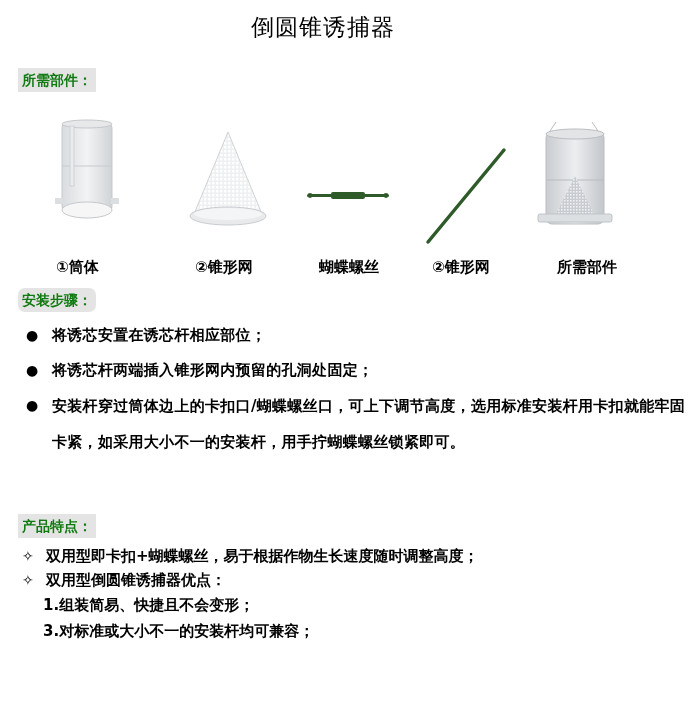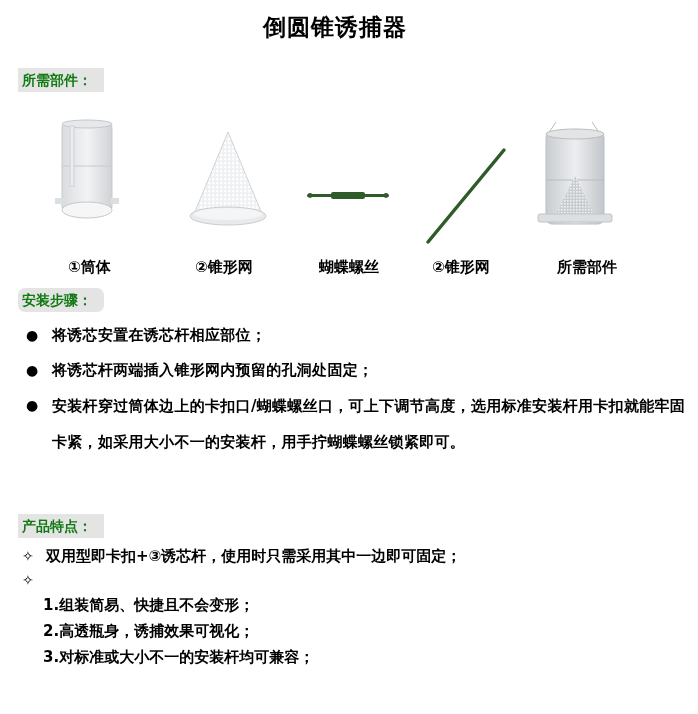--- a/index.html
+++ b/index.html
@@ -2,25 +2,25 @@
 <html><head>
   <meta charset="utf-8">
   <style>
     html, body { margin: 0; padding: 0; background: #ffffff; }
     body {
       width: 698px; height: 714px; position: relative; overflow: hidden;
       font-family: "DejaVu Sans", "Liberation Sans", sans-serif; color: #000;
     }
     .title {
       position: absolute; left: 0; top: 12px; width: 646px; text-align: center;
-      font-size: 23px; font-weight: bold; letter-spacing: 1px; margin-left: 12px;
+      font-size: 23px; font-weight: normal; letter-spacing: 1px;
     }
     .section-head {
       position: absolute; left: 18px; background: #e4e4e4; color: #127a12;
-      font-weight: bold; font-size: 14px; padding: 3px 12px 3px 4px; line-height: 18px;
+      font-weight: bold; font-size: 14px; padding: 3px 4px 3px 4px; line-height: 18px;
     }
     .parts { position: absolute; left: 0; top: 110px; width: 698px; height: 175px; }
     .part { position: absolute; text-align: center; }
     .part-label {
       position: absolute; top: 148px; font-size: 15px; font-weight: bold; white-space: nowrap;
     }
     .steps { position: absolute; left: 26px; top: 318px; width: 660px; }
     .step { display: flex; font-size: 15px; font-weight: bold; line-height: 35px; }
     .step .bullet { width: 26px; flex: none; font-size: 14px; }
     .step .txt { flex: 1; letter-spacing: 0.3px; }
@@ -51,21 +51,21 @@
       </defs>
       <rect x="10" y="4" width="50" height="90" rx="6" fill="url(#g1)" stroke="#c5c8cb"></rect>
       <ellipse cx="35" cy="6" rx="25" ry="4" fill="#e6e8ea" stroke="#c5c8cb"></ellipse>
       <line x1="10" y1="48" x2="60" y2="48" stroke="#c8cbce"></line>
       <rect x="18" y="8" width="4" height="60" fill="#e9ebed" stroke="#cfd2d5"></rect>
       <ellipse cx="35" cy="92" rx="25" ry="8" fill="#f6f6f6" stroke="#c5c8cb"></ellipse>
       <rect x="3" y="80" width="8" height="6" fill="#dcdfe2"></rect>
       <rect x="59" y="80" width="8" height="6" fill="#dcdfe2"></rect>
     </svg>
   </div>
-  <div class="part-label" style="left:68px;">①筒体</div>
+  <div class="part-label" style="left:56px;">①筒体</div>
 
   <div class="part" style="left:188px; top:20px;">
     <svg width="80" height="100" viewBox="0 0 80 100">
       <defs>
         <pattern id="mesh" width="4" height="4" patternUnits="userSpaceOnUse">
           <rect width="4" height="4" fill="#eef0f2"></rect>
           <rect width="2.4" height="2.4" fill="#ffffff"></rect>
         </pattern>
       </defs>
       <polygon points="40,2 6,84 74,84" fill="url(#mesh)" stroke="#cfd3d6"></polygon>
@@ -132,23 +132,23 @@
     <span class="bullet">●</span>
     <span class="txt" style="line-height:36px;">安装杆穿过筒体边上的卡扣口/蝴蝶螺丝口，可上下调节高度，选用标准安装杆用卡扣就能牢固卡紧，如采用大小不一的安装杆，用手拧蝴蝶螺丝锁紧即可。</span>
   </div>
 </div>
 
 <div class="section-head" style="top:514px;">产品特点：</div>
 
 <div class="features">
   <div class="feat">
     <span class="dia">✧</span>
-    <span>双用型即卡扣+③诱芯杆，使用时只需采用其中一边即可固定；</span>
+    <span>双用型即卡扣+蝴蝶螺丝，易于根据作物生长速度随时调整高度；</span>
   </div>
   <div class="feat">
     <span class="dia">✧</span>
+    <span>双用型倒圆锥诱捕器优点：</span>
   </div>
   <div class="numlist">
     <div class="num">1.组装简易、快捷且不会变形；</div>
-    <div class="num">2.高透瓶身，诱捕效果可视化；</div>
     <div class="num">3.对标准或大小不一的安装杆均可兼容；</div>
   </div>
 </div>
 
 </body></html>

